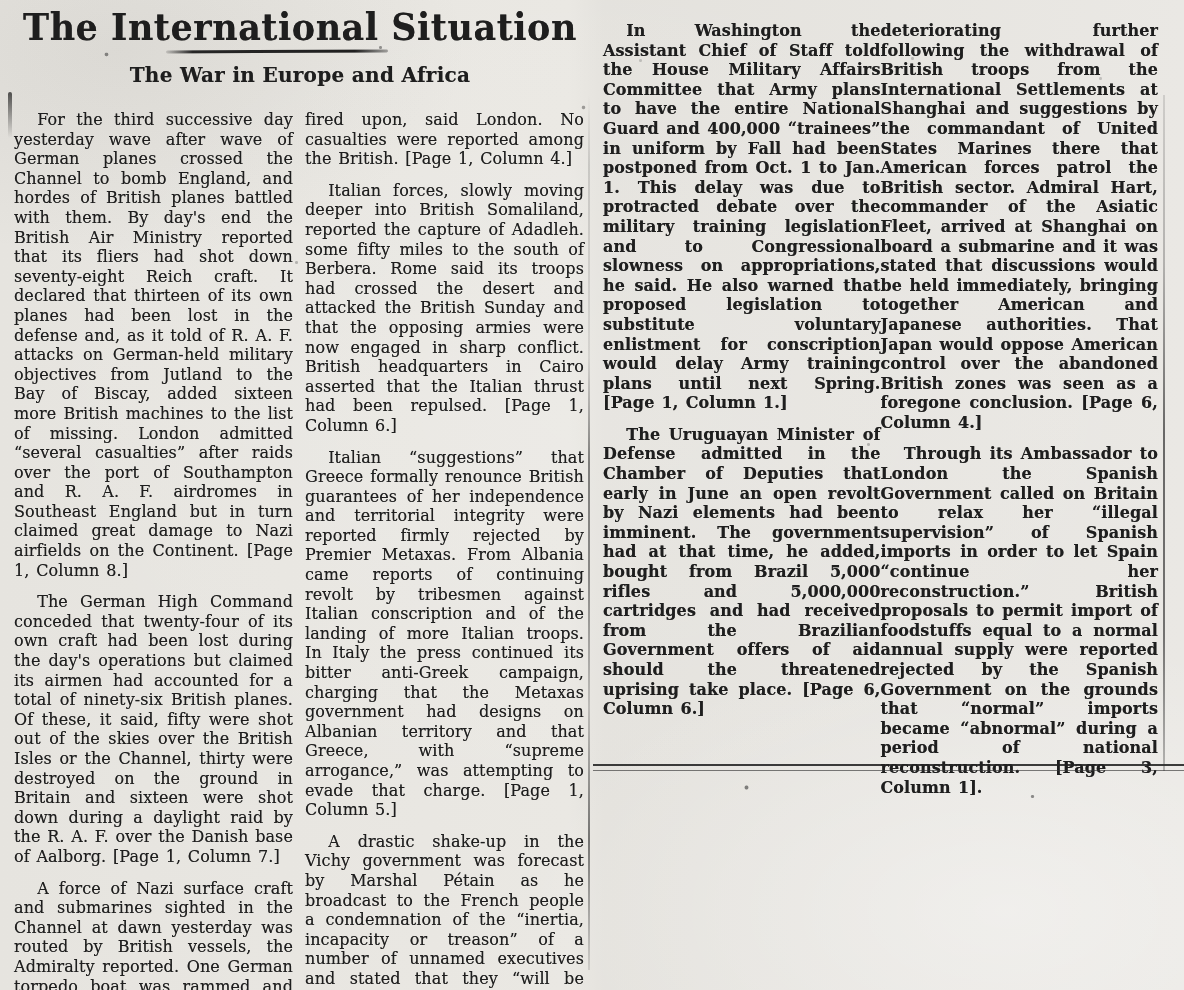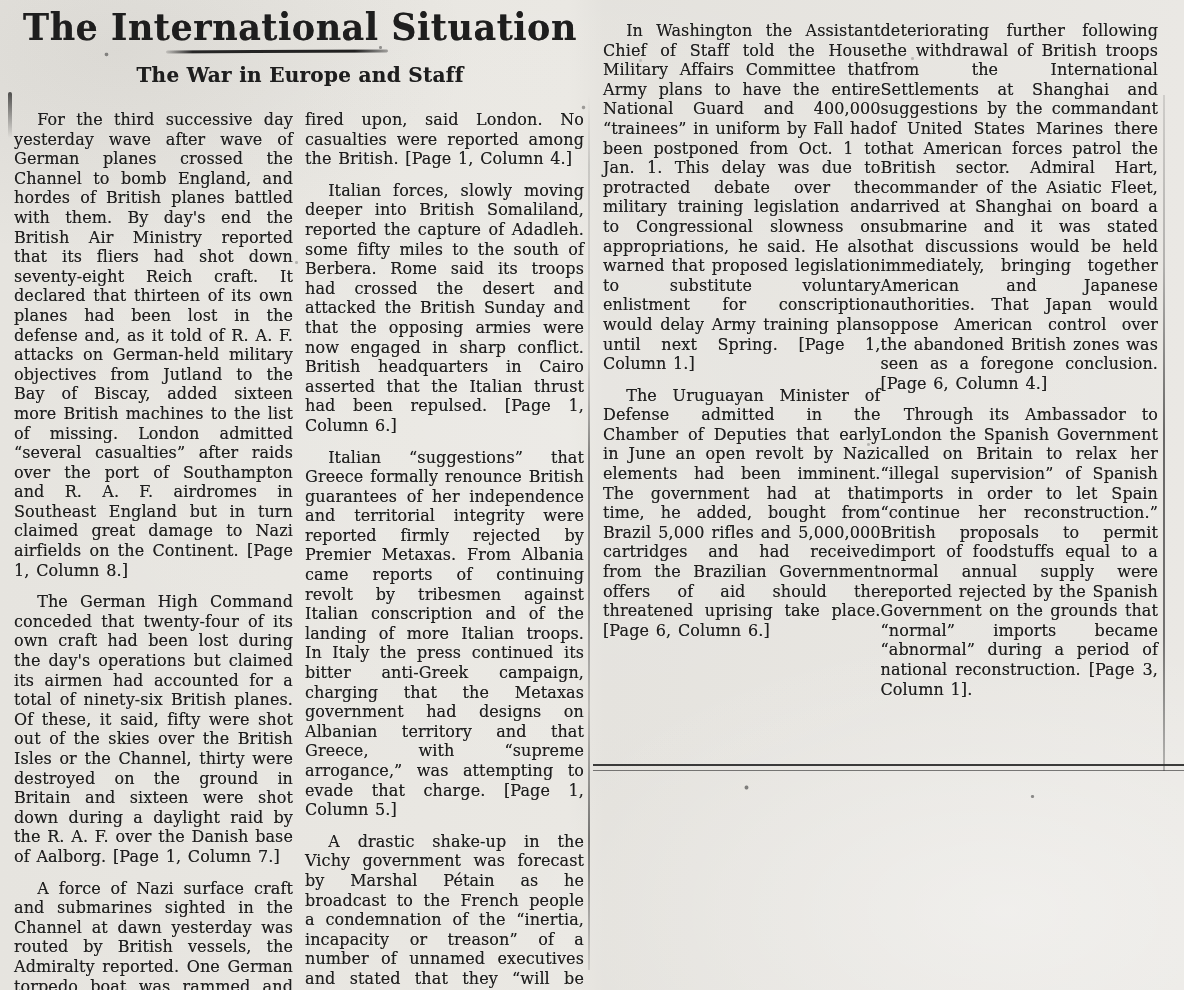--- a/index.html
+++ b/index.html
@@ -33,21 +33,21 @@
     border-radius:2px;transform:rotate(-.25deg);
   }
   .section-heading{
     text-align:center;font-size:20px;font-weight:700;letter-spacing:.3px;
   }
   .war-heading{margin:10px 70px 0 80px;}
   .dev-heading{margin:64px 40px 0 40px;}
   
   .columns{display:flex;}
   .left-half .columns{padding:11px 6px 0 14px;gap:12px;}
-  .right-half .columns{padding:9px 26px 0 13px;}
+  .right-half .columns{padding:9px 26px 0 13px;font-weight:bold;}
   .col{flex:1 1 0;min-width:0;}
   .col p{
     margin:12px 0 5px 0;
     font-size:16px;line-height:19.6px;
     text-align:justify;
     word-spacing:1.5px;letter-spacing:.1px;
     hyphens:auto;
   }
   .p-indent{text-indent:1.45em;}
   .p-cont{text-indent:0;}
@@ -92,21 +92,21 @@
   }
 </style>
 </head>
 <body>
 
 <div class="paper">
 
   <div class="half left-half">
     <h1 class="masthead ink">The International Situation</h1>
     <div class="masthead-rule"></div>
-    <h2 class="section-heading war-heading ink">The War in Europe and Staff</h2>
+    <h2 class="section-heading war-heading ink">The War in Europe and Africa</h2>
     <div class="columns">
       <div class="col ink">
         <p class="p-indent">For the third successive day yesterday wave after wave of German planes crossed the Channel to bomb England, and hordes of British planes battled with them. By day's end the British Air Ministry reported that its fliers had shot down seventy-eight Reich craft. It declared that thirteen of its own planes had been lost in the defense and, as it told of R. A. F. attacks on German-held military objectives from Jutland to the Bay of Biscay, added sixteen more British machines to the list of missing. London admitted “several casualties” after raids over the port of Southampton and R. A. F. airdromes in Southeast England but in turn claimed great damage to Nazi airfields on the Continent. [Page 1, Column 8.]</p>
         <p class="p-indent">The German High Command conceded that twenty-four of its own craft had been lost during the day's operations but claimed its airmen had accounted for a total of ninety-six British planes. Of these, it said, fifty were shot out of the skies over the British Isles or the Channel, thirty were destroyed on the ground in Britain and sixteen were shot down during a daylight raid by the R. A. F. over the Danish base of Aalborg. [Page 1, Column 7.]</p>
         <p class="p-indent">A force of Nazi surface craft and submarines sighted in the Channel at dawn yesterday was routed by British vessels, the Admiralty reported. One German torpedo boat was rammed and another machine-gunned “at almost point-blank range,” while unidentified larger craft were</p>
       </div>
       <div class="col ink">
         <p class="p-cont">fired upon, said London. No casualties were reported among the British. [Page 1, Column 4.]</p>
         <p class="p-indent">Italian forces, slowly moving deeper into British Somaliland, reported the capture of Adadleh. some fifty miles to the south of Berbera. Rome said its troops had crossed the desert and attacked the British Sunday and that the opposing armies were now engaged in sharp conflict. British headquarters in Cairo asserted that the Italian thrust had been repulsed. [Page 1, Column 6.]</p>
         <p class="p-indent">Italian “suggestions” that Greece formally renounce British guarantees of her independence and territorial integrity were reported firmly rejected by Premier Metaxas. From Albania came reports of continuing revolt by tribesmen against Italian conscription and of the landing of more Italian troops. In Italy the press continued its bitter anti-Greek campaign, charging that the Metaxas government had designs on Albanian territory and that Greece, with “supreme arrogance,” was attempting to evade that charge. [Page 1, Column 5.]</p>

